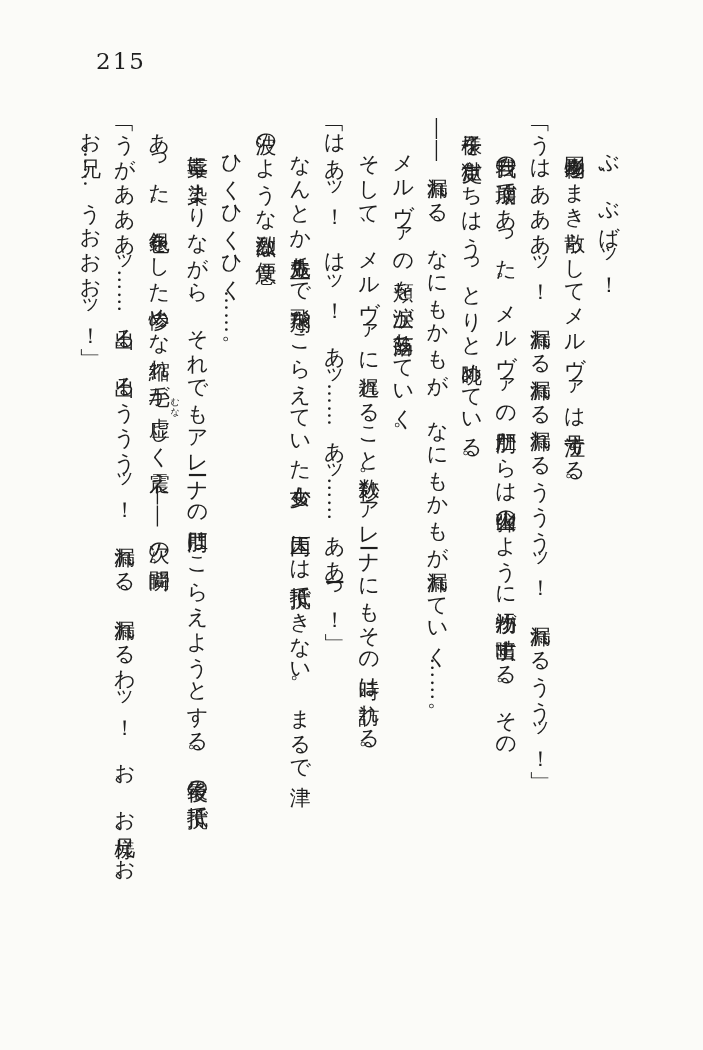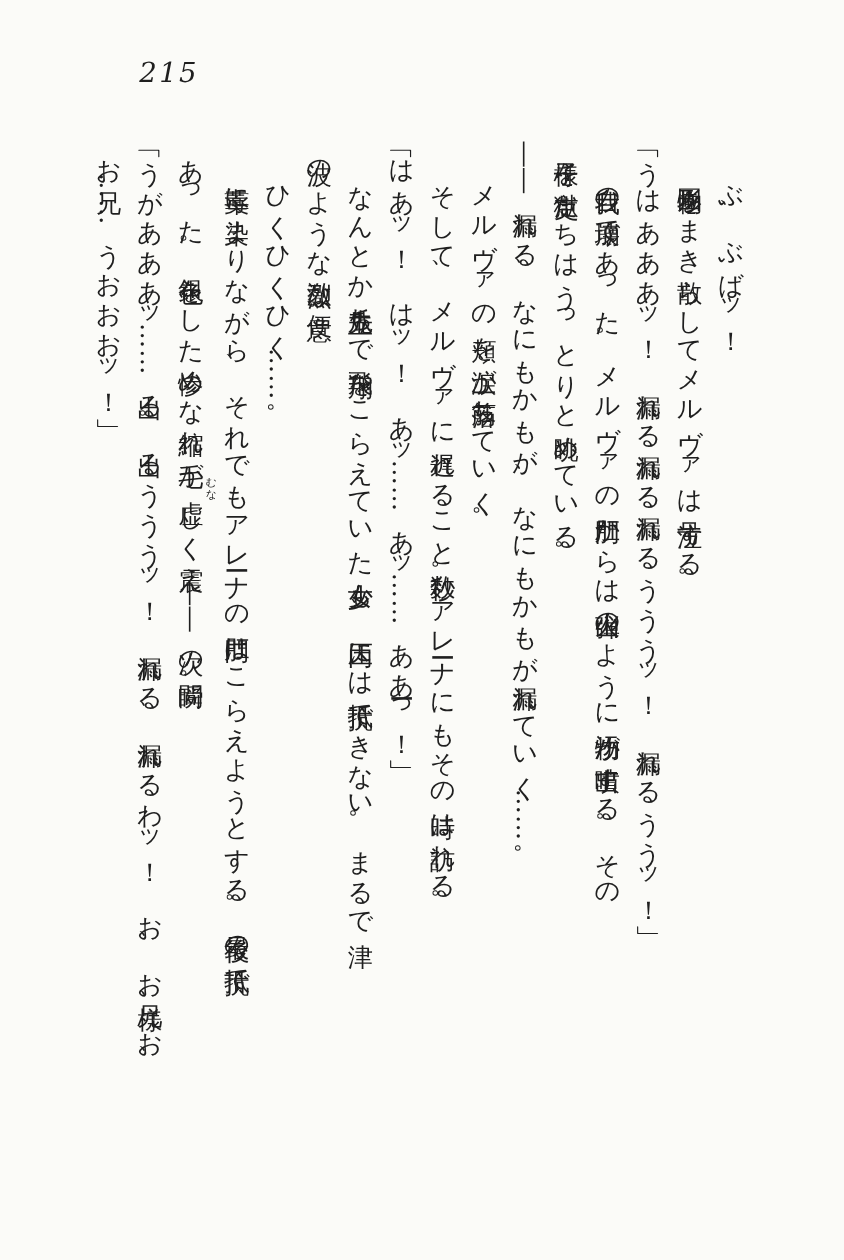--- a/index.html
+++ b/index.html
@@ -11,22 +11,21 @@
     height: 1050px;
     position: relative;
     overflow: hidden;
     background: var(--paper, #fbfbf8);
     color: var(--ink, #1f1f1f);
     font-family: "DejaVu Serif", serif;
   }
   .page-number {
     position: absolute;
     top: 48px;
-    left: 116px;
-    font-style: italic;
+    left: 96px;
     font-size: 23px;
     letter-spacing: 2px;
   }
   .page-text {
     position: absolute;
     top: 118px;
     right: 77px;
     width: 550px;
     height: 862px;
     writing-mode: vertical-rl;

